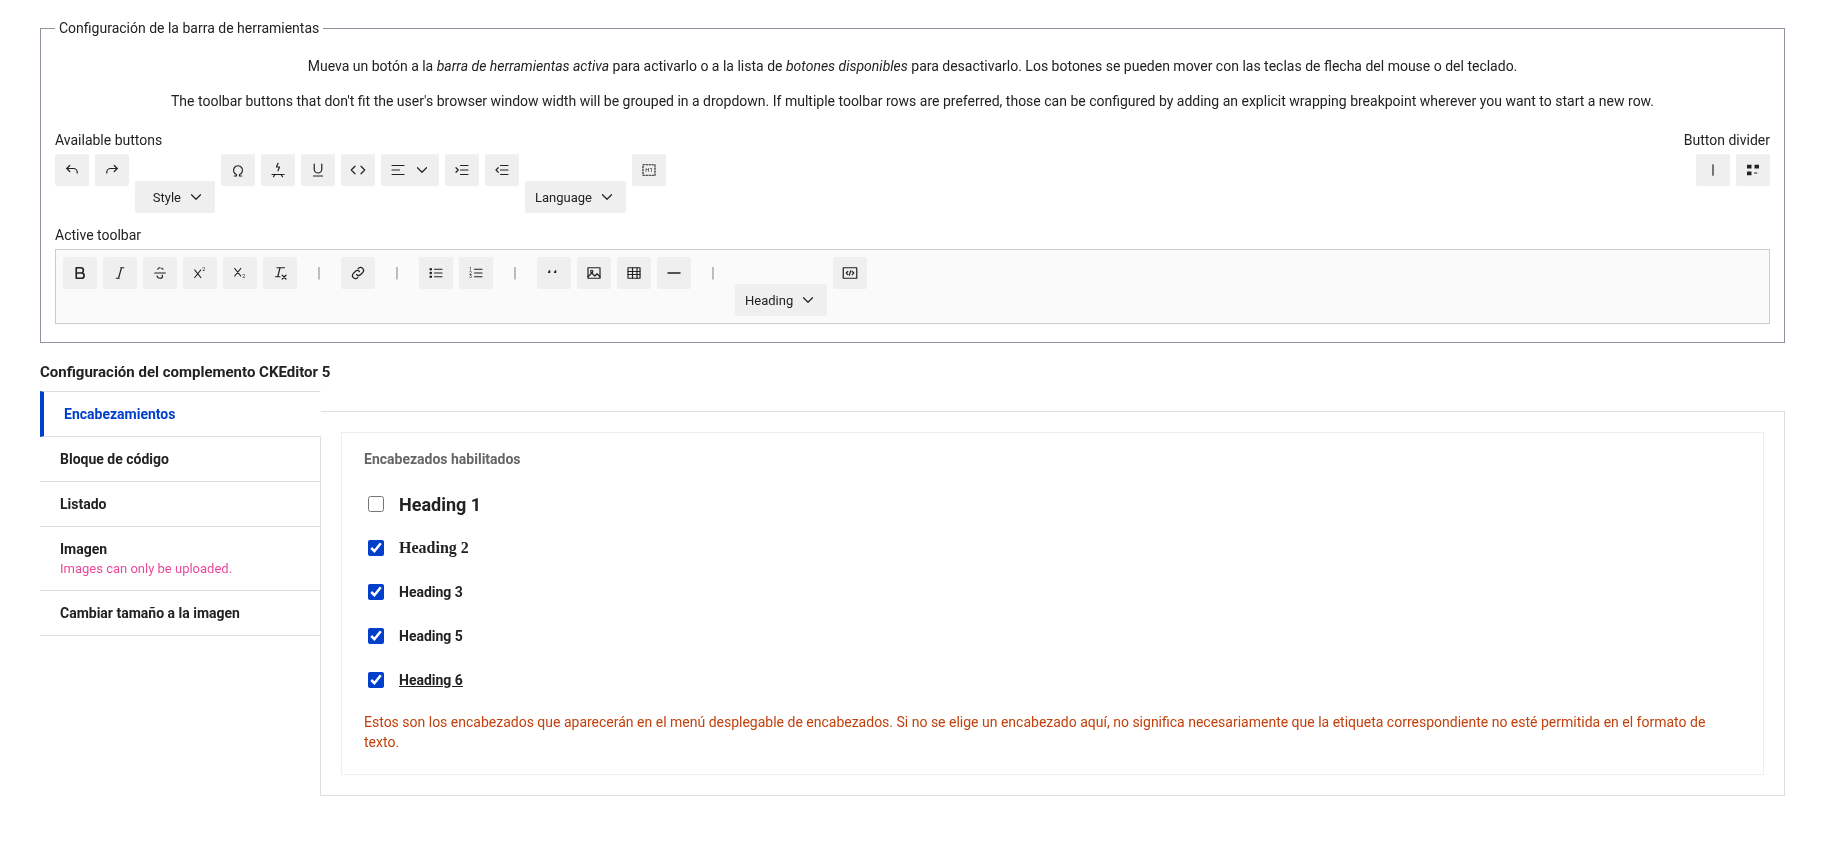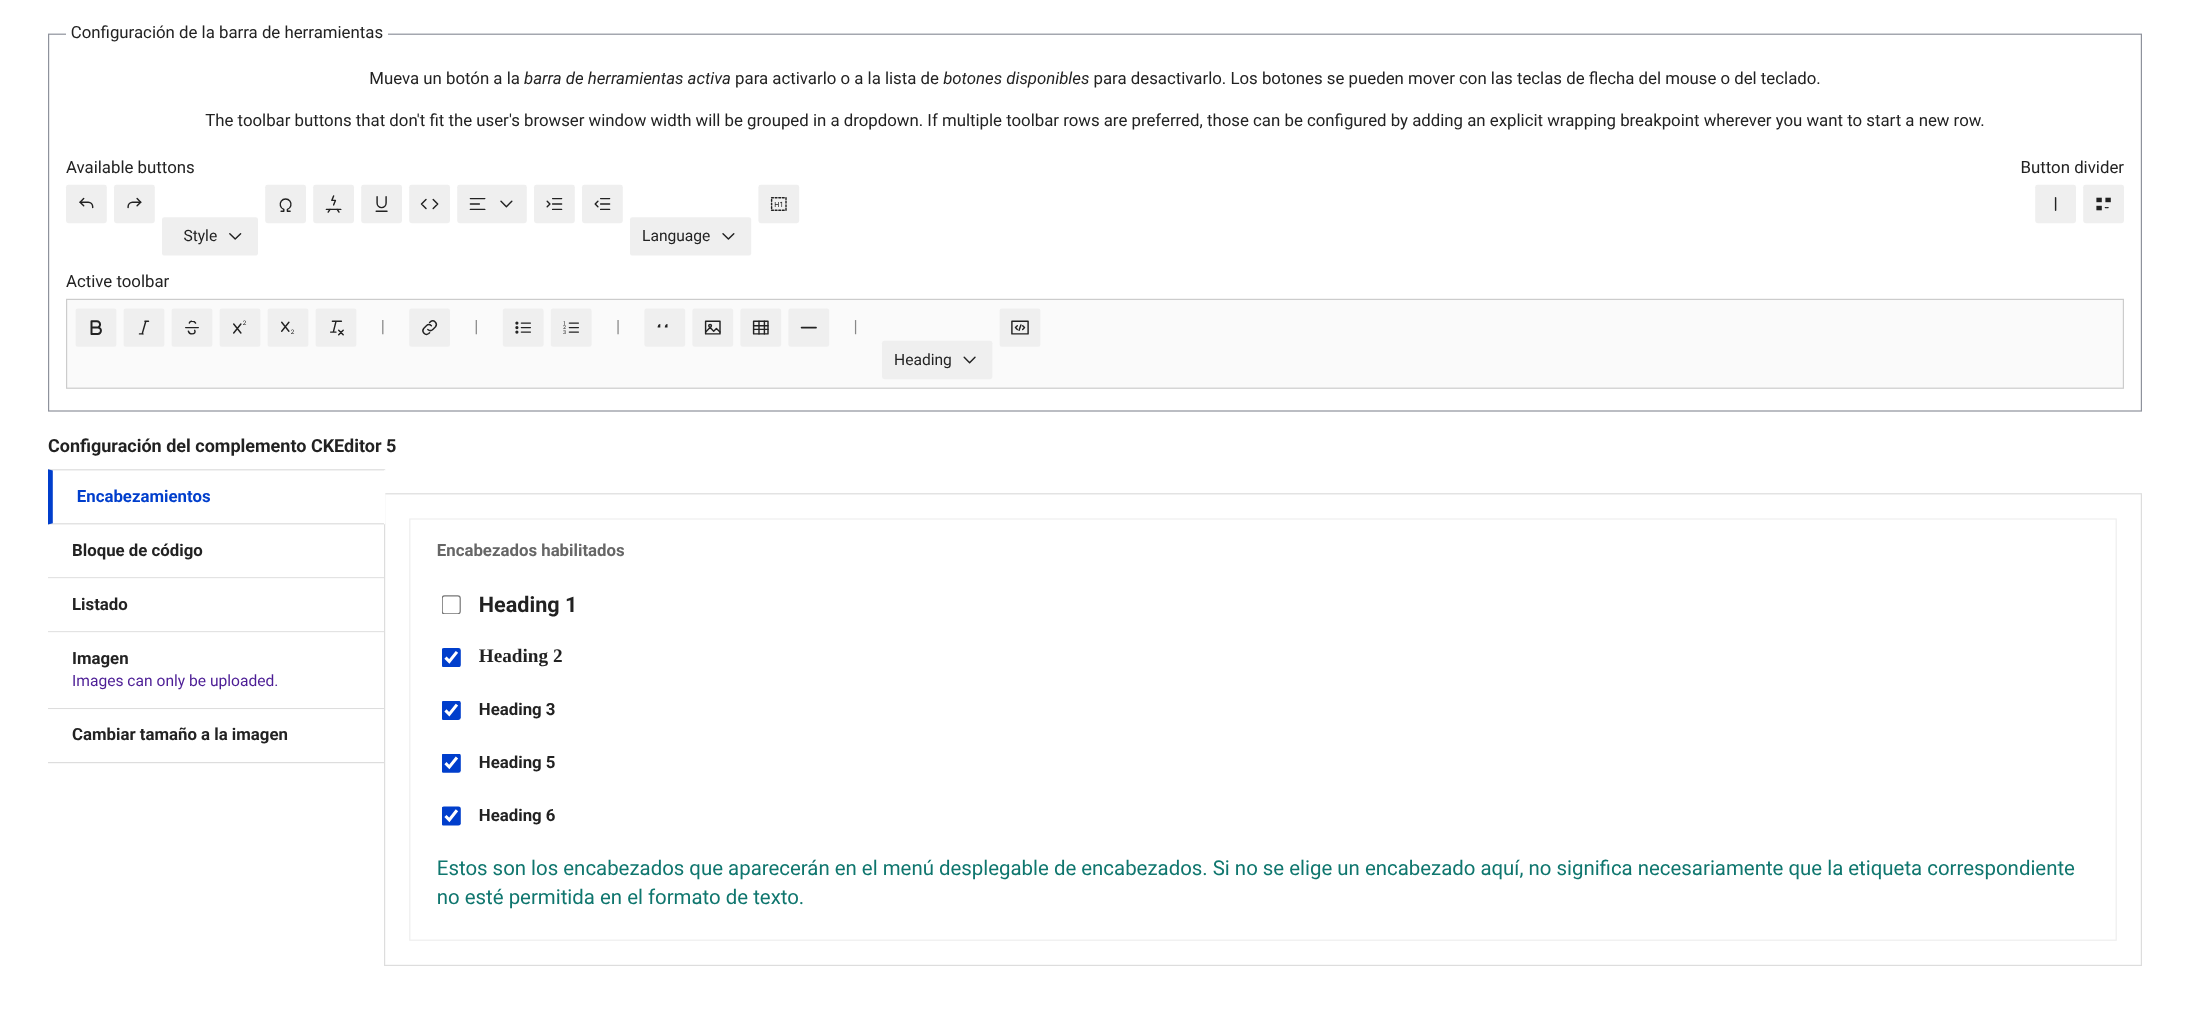--- a/index.html
+++ b/index.html
@@ -106,21 +106,21 @@
     color: #003ecc;
     padding-left: 20px;
     border-top: 1px solid #ddd;
     border-right: 1px solid #fff;
     margin-right: -1px;
     position: relative;
     z-index: 2;
   }
   .tab-item .sub {
     font-weight: 400;
-    color: #4c1d95;
+    color: #ec4899;
     font-size: 13px;
     margin-top: 4px;
   }
   .tab-content {
     flex: 1;
     border: 1px solid #ddd;
     padding: 0;
     margin-top: 20px;
   }
   .tab-content-inner {
@@ -145,24 +145,24 @@
     height: 16px;
     accent-color: #003ecc;
     cursor: pointer;
   }
   .heading-option label { cursor: pointer; font-weight: 700; }
   .h1 { font-size: 18px; font-weight: 800; }
   .h2 { font-size: 16px; font-weight: 800; font-family: Liberation Serif, serif; }
   .h3 { font-size: 14px; font-weight: 700; }
   .h4 { font-size: 14px; font-weight: 700; }
   .h5 { font-size: 14px; font-weight: 700; }
-  .h6 { font-size: 14px; font-weight: 700; }
+  .h6 { font-size: 14px; font-weight: 700; text-decoration: underline; }
   .help-text {
-    font-size: 17px;
-    color: #0f766e;
+    font-size: 14px;
+    color: #c2410c;
     margin-top: 10px;
     line-height: 1.4;
   }
   .chev { width:10px; height:10px; }
 </style>
 </head>
 <body>
 
 <fieldset>
   <legend>Configuración de la barra de herramientas</legend>

